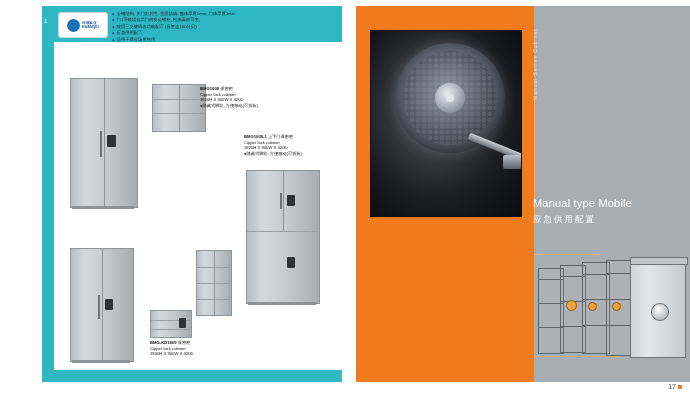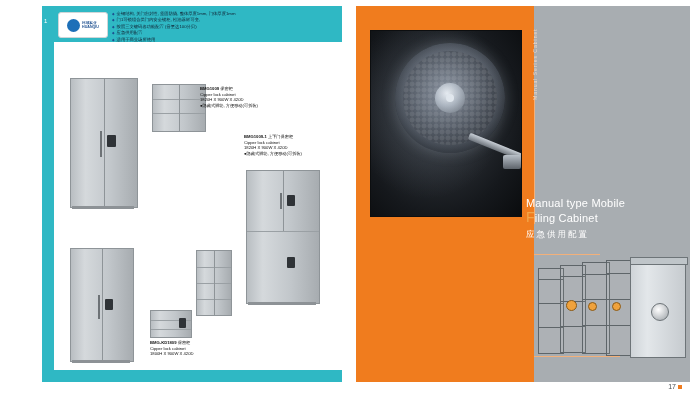--- a/index.html
+++ b/index.html
@@ -53,21 +53,21 @@
       background:
         radial-gradient(circle at 50% 50%, rgba(255,255,255,.10) 0 2px, transparent 3px) 0 0/6px 6px,
         radial-gradient(circle at 48% 42%, #828a96 0%, #474d56 55%, #23272d 100%);}
   .fan-hub{position:absolute;left:40px;top:40px;width:30px;height:30px;border-radius:50%;background:radial-gradient(circle at 40% 35%,#eef2f6 0%, #aeb6c0 45%, #5c636c 100%);}
   .fan-hub .dot{position:absolute;left:11px;top:11px;width:8px;height:8px;border-radius:50%;background:#e8edf2;}
   .fan-arm{position:absolute;left:96px;top:112px;width:56px;height:7px;background:linear-gradient(180deg,#c9cfd6,#6b7178);transform:rotate(22deg);border-radius:2px;}
   .fan-arm2{position:absolute;left:132px;top:124px;width:18px;height:14px;background:linear-gradient(180deg,#b9c0c8,#5d636a);border-radius:2px;}
   .photo-glow{position:absolute;left:0;top:0;width:100%;height:100%;background:radial-gradient(ellipse at 38% 40%, rgba(170,185,205,.18) 0%, rgba(0,0,0,0) 60%);}
 
   .gray-block{position:absolute;left:178px;top:6px;width:156px;height:376px;background:#a8adb1;}
-  .title-wrap{position:absolute;left:170px;top:196px;width:142px;}
+  .title-wrap{position:absolute;left:177px;top:196px;width:142px;}
   .title-line1{font-size:11px;color:#ffffff;line-height:14px;letter-spacing:.2px;}
   .title-line2{font-size:11px;color:#ffffff;line-height:14px;letter-spacing:.2px;}
   .title-line2 .fcap{font-size:14px;color:#f3a64a;}
   .title-cn{margin-top:4px;font-size:8.5px;color:#ffffff;letter-spacing:2px;}
   .vert-label{position:absolute;left:176px;top:100px;width:110px;transform:rotate(-90deg);transform-origin:left top;font-size:5px;color:#f0d8c8;letter-spacing:1px;}
   .vline{position:absolute;left:178px;top:96px;width:1px;height:128px;background:#f2b07a;}
 
   
   .draw{position:absolute;left:182px;top:248px;width:150px;height:112px;}
   .unit{position:absolute;border:1px solid #5e6569;background:rgba(255,255,255,0.06);}
@@ -197,21 +197,20 @@
       </div>
     </div>
 
     <div class="gray-block"></div>
 
     <div class="vline"></div>
     <div class="vert-label">Manual Series Cabinet</div>
 
     <div class="title-wrap">
       <div class="title-line1">Manual type Mobile</div>
-      <div class="title-line2"><span class="fcap">F</span><span>iling Cabinet</span></div>
       <div class="title-cn">应急供用配置</div>
     </div>
 
     <div class="draw">
       <div class="unit" style="left:0px;top:20px;width:24px;height:84px;">
         <div class="hdiv" style="top:10px;"></div>
         <div class="hdiv" style="top:34px;"></div>
         <div class="hdiv" style="top:58px;"></div>
       </div>
       <div class="unit" style="left:22px;top:17px;width:24px;height:86px;">

